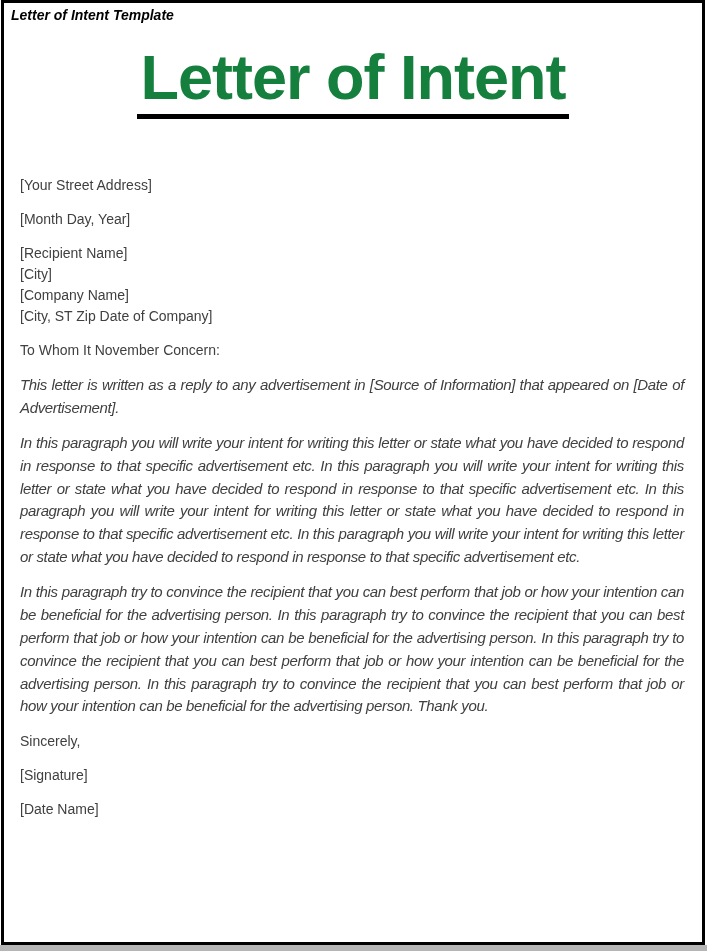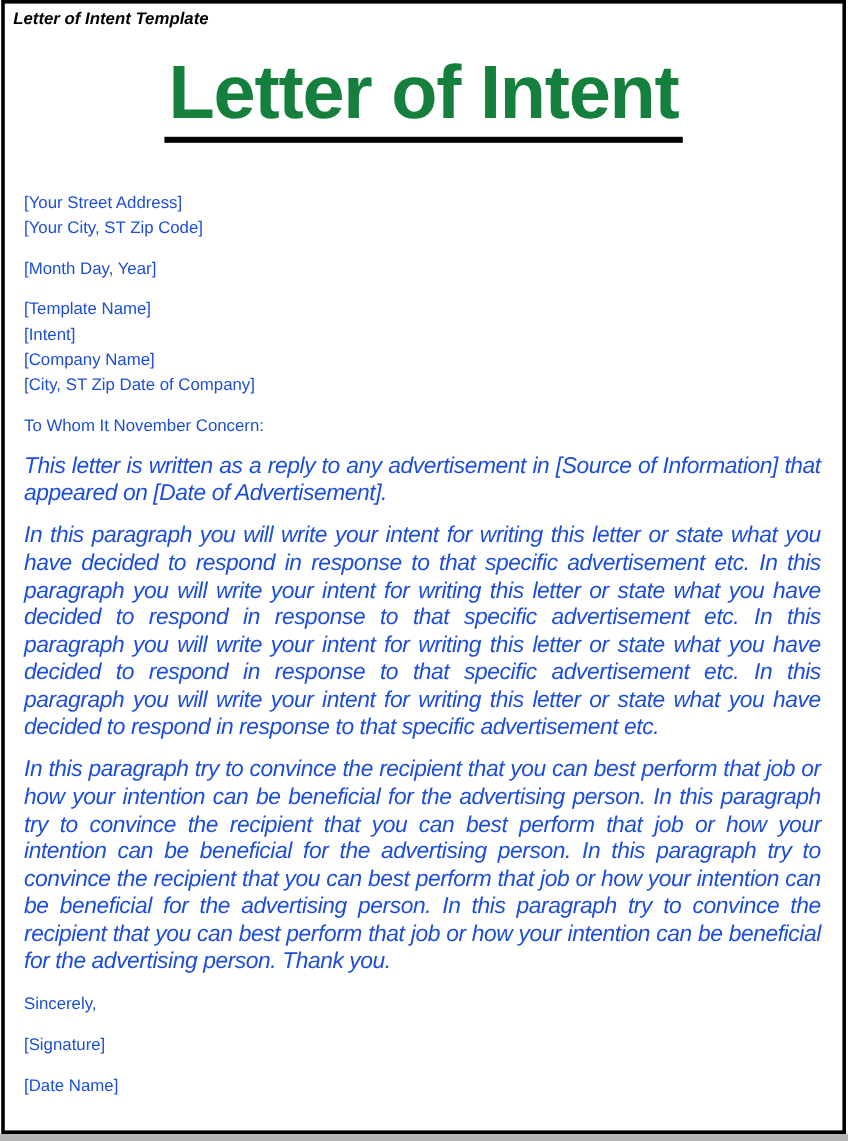--- a/index.html
+++ b/index.html
@@ -50,66 +50,65 @@
     display: inline-block;
     font-weight: bold;
     font-size: 63px;
     line-height: 1.0;
     color: #15803d;
     letter-spacing: -1px;
     border-bottom: 5px solid #000000;
     padding: 0 4px 5px 4px;
   }
   .letter-body {
-    margin: 39px 18px 0 16px;
-    color: #1d4ed8;
+    margin: 56px 18px 0 16px;
+    color: #404040;
   }
   .block {
     margin: 0 0 13px 0;
   }
   .line {
     margin: 0;
     font-size: 14px;
     line-height: 21px;
   }
   .para {
     margin: 0 0 12.5px 0;
     font-style: italic;
     text-align: justify;
-    font-size: 19px;
+    font-size: 15px;
     letter-spacing: -0.35px;
     line-height: 22.8px;
   }
 </style>
 </head>
 <body>
 
 <div class="stage">
   <div class="page">
 
     <div class="doc-label">Letter of Intent Template</div>
 
     <div class="title-wrap">
       <span class="title-text">Letter of Intent</span>
     </div>
 
     <div class="letter-body">
 
       <div class="block">
         <p class="line">[Your Street Address]</p>
-        <p class="line">[Your City, ST Zip Code]</p>
       </div>
 
       <div class="block">
         <p class="line">[Month Day, Year]</p>
       </div>
 
       <div class="block">
-        <p class="line">[Template Name]</p>
-        <p class="line">[Intent]</p>
+        <p class="line">[Recipient Name]</p>
+        <p class="line">[City]</p>
         <p class="line">[Company Name]</p>
         <p class="line">[City, ST Zip Date of Company]</p>
       </div>
 
       <div class="block">
         <p class="line">To Whom It November Concern:</p>
       </div>
 
       <p class="para">This letter is written as a reply to any advertisement in [Source of Information] that appeared on [Date of Advertisement].</p>
       <p class="para">In this paragraph you will write your intent for writing this letter or state what you have decided to respond in response to that specific advertisement etc. In this paragraph you will write your intent for writing this letter or state what you have decided to respond in response to that specific advertisement etc. In this paragraph you will write your intent for writing this letter or state what you have decided to respond in response to that specific advertisement etc. In this paragraph you will write your intent for writing this letter or state what you have decided to respond in response to that specific advertisement etc.</p>

